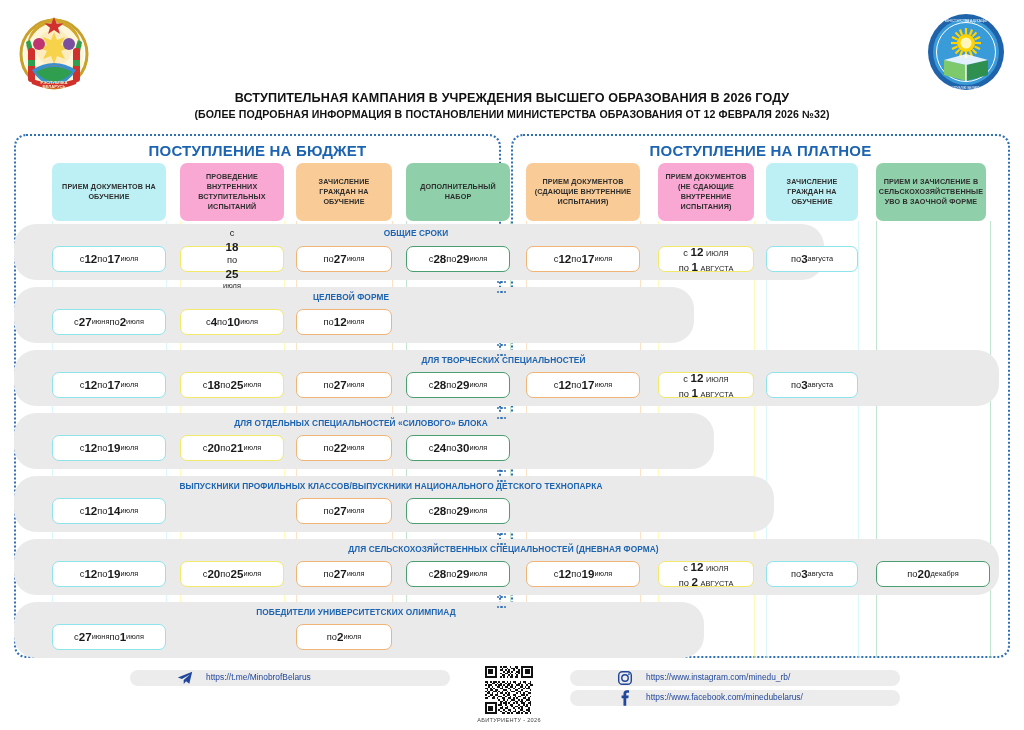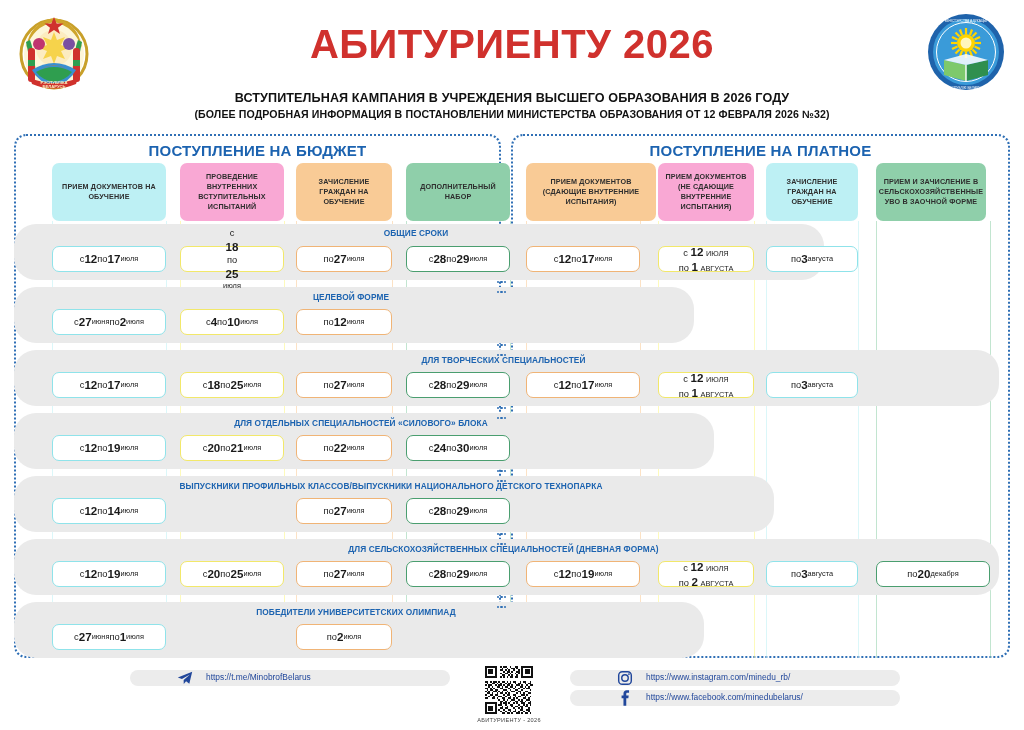--- a/index.html
+++ b/index.html
@@ -178,21 +178,20 @@
       </g>
       <circle cx="40" cy="31" r="5.5" fill="#fff6bb"></circle>
       <path d="M18 48 l22 5 v16 l-22 -6z" fill="#7ec96b"></path>
       <path d="M62 48 l-22 5 v16 l22 -6z" fill="#2f8f4e"></path>
       <path d="M40 53 v16" stroke="#ffffff" stroke-width="1.4"></path>
       <path d="M18 48 l22 5 22 -5 -22 -6z" fill="#ffffff" opacity=".85"></path>
       <text x="40" y="10" font-size="3.3" fill="#ffffff" text-anchor="middle" font-family="'Liberation Sans',sans-serif">МІНІСТЭРСТВА АДУКАЦЫІ</text>
       <text x="40" y="77" font-size="3.3" fill="#ffffff" text-anchor="middle" font-family="'Liberation Sans',sans-serif">РЭСПУБЛІКІ БЕЛАРУСЬ</text>
     </svg>
 
-    <div class="main-title">АБИТУРИЕНТУ 2026</div>
     <div class="subtitle1">ВСТУПИТЕЛЬНАЯ КАМПАНИЯ В УЧРЕЖДЕНИЯ ВЫСШЕГО ОБРАЗОВАНИЯ В 2026 ГОДУ</div>
     <div class="subtitle2">(БОЛЕЕ ПОДРОБНАЯ ИНФОРМАЦИЯ В ПОСТАНОВЛЕНИИ МИНИСТЕРСТВА ОБРАЗОВАНИЯ ОТ 12 ФЕВРАЛЯ 2026 №32)</div>
   </div>
 
   <div class="board">
     <div class="panel panel-budget">
       <div class="panel-title">ПОСТУПЛЕНИЕ НА БЮДЖЕТ</div>
     </div>
     <div class="panel panel-paid">
       <div class="panel-title">ПОСТУПЛЕНИЕ НА ПЛАТНОЕ</div>
@@ -203,21 +202,21 @@
         <div class="colguide" style="left: 152px; background: rgb(189, 240, 244);"></div>
         <div class="colhead c-yellow" style="left: 166px; width: 104px;">ПРОВЕДЕНИЕ ВНУТРЕННИХ ВСТУПИТЕЛЬНЫХ ИСПЫТАНИЙ</div>
         <div class="colguide" style="left: 166px; background: rgb(251, 245, 132);"></div>
         <div class="colguide" style="left: 270px; background: rgb(251, 245, 132);"></div>
         <div class="colhead c-orange" style="left: 282px; width: 96px;">ЗАЧИСЛЕНИЕ ГРАЖДАН НА ОБУЧЕНИЕ</div>
         <div class="colguide" style="left: 282px; background: rgb(249, 203, 150);"></div>
         <div class="colguide" style="left: 378px; background: rgb(249, 203, 150);"></div>
         <div class="colhead c-green" style="left: 392px; width: 104px;">ДОПОЛНИТЕЛЬНЫЙ НАБОР</div>
         <div class="colguide" style="left: 392px; background: rgb(143, 207, 170);"></div>
         <div class="colguide" style="left: 496px; background: rgb(143, 207, 170);"></div>
-        <div class="colhead c-orange" style="left: 512px; width: 130px;">ПРИЕМ ДОКУМЕНТОВ (СДАЮЩИЕ ВНУТРЕННИЕ ИСПЫТАНИЯ)</div>
+        <div class="colhead c-orange" style="left: 512px; width: 114px;">ПРИЕМ ДОКУМЕНТОВ (СДАЮЩИЕ ВНУТРЕННИЕ ИСПЫТАНИЯ)</div>
         <div class="colguide" style="left: 512px; background: rgb(249, 203, 150);"></div>
         <div class="colguide" style="left: 626px; background: rgb(249, 203, 150);"></div>
         <div class="colhead c-yellow" style="left: 644px; width: 96px;">ПРИЕМ ДОКУМЕНТОВ (НЕ СДАЮЩИЕ ВНУТРЕННИЕ ИСПЫТАНИЯ)</div>
         <div class="colguide" style="left: 644px; background: rgb(251, 245, 132);"></div>
         <div class="colguide" style="left: 740px; background: rgb(251, 245, 132);"></div>
         <div class="colhead c-cyan" style="left: 752px; width: 92px;">ЗАЧИСЛЕНИЕ ГРАЖДАН НА ОБУЧЕНИЕ</div>
         <div class="colguide" style="left: 752px; background: rgb(189, 240, 244);"></div>
         <div class="colguide" style="left: 844px; background: rgb(189, 240, 244);"></div>
         <div class="colhead c-green" style="left: 862px; width: 110px;">ПРИЕМ И ЗАЧИСЛЕНИЕ В СЕЛЬСКОХОЗЯЙСТВЕННЫЕ УВО  В ЗАОЧНОЙ ФОРМЕ</div>
         <div class="colguide" style="left: 862px; background: rgb(143, 207, 170);"></div>

